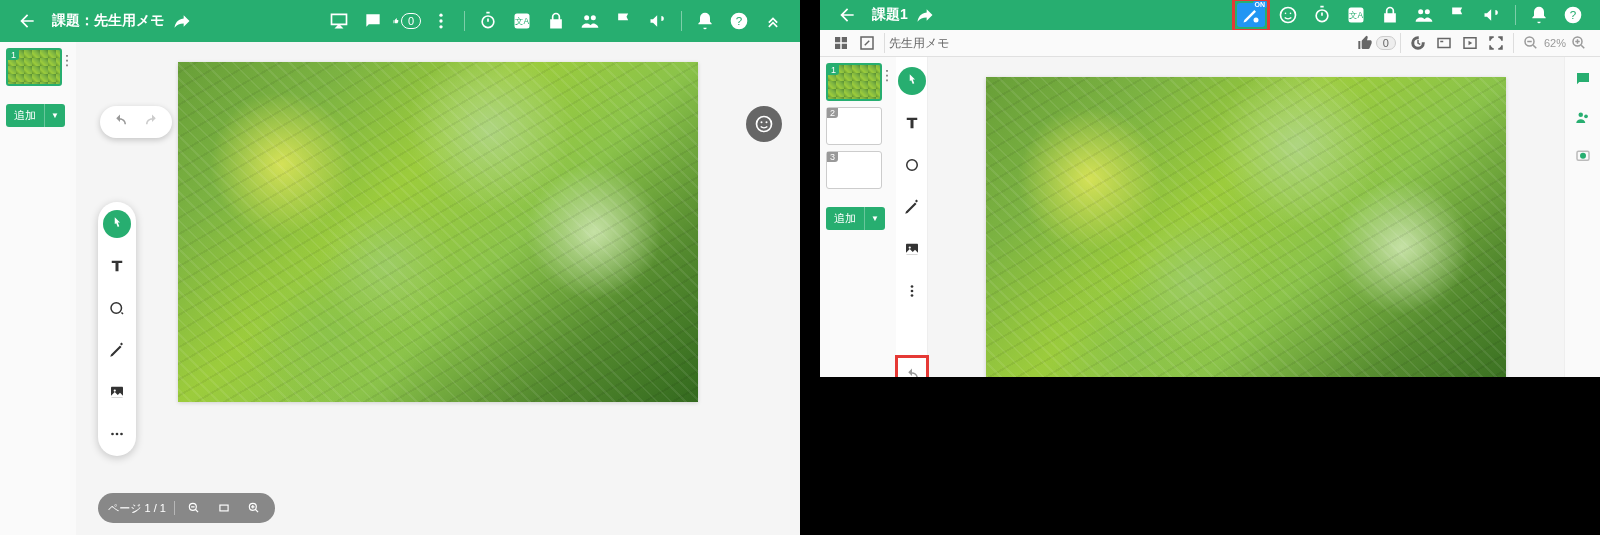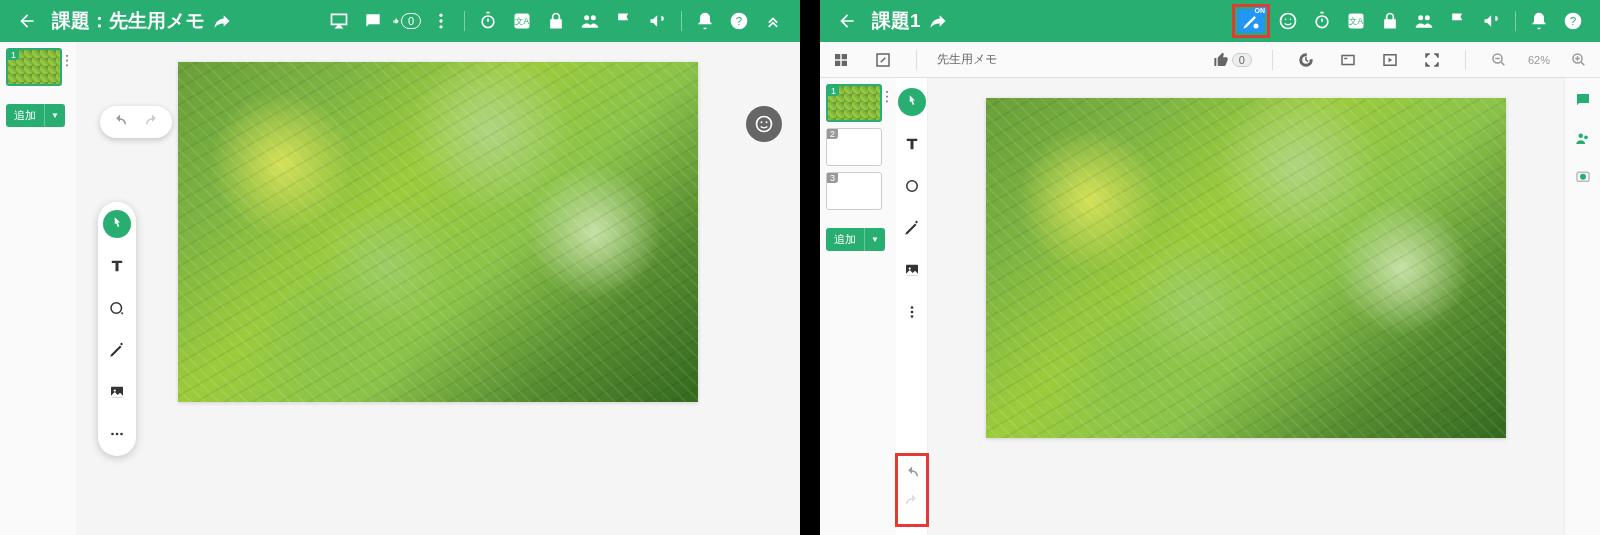--- a/index.html
+++ b/index.html
@@ -1,27 +1,27 @@
 <!DOCTYPE html>
 <html><head>
 <meta charset="utf-8">
 <style>
 *{box-sizing:border-box;margin:0;padding:0;font-family:"Hiragino Sans","Yu Gothic",sans-serif}
 body{background:#000;display:flex;gap:20px;padding:0}
 .app{background:#fff;display:flex;flex-direction:column;position:relative;overflow:hidden}
 .app.left{width:800px;height:535px}
-.app.right{width:780px;height:535px}
+.app.right{width:780px;height:377px}
 .header{background:#27ae70;height:42px;display:flex;align-items:center;padding:0 10px;color:#fff}
-.header .title{font-size:19px;font-weight:600;margin-left:8px}
+.header .title{font-size:14px;font-weight:600;margin-left:8px}
 .header .spacer{flex:1}
 .hicon{width:28px;height:28px;display:flex;align-items:center;justify-content:center;cursor:pointer;margin:0 3px;color:#fff}
 .hicon svg{width:20px;height:20px;fill:#fff}
 .like{display:flex;align-items:center;gap:2px}
 .count-pill{border:1.5px solid #fff;border-radius:10px;padding:0 6px;font-size:11px;height:16px;line-height:14px}
-.subheader{height:36px;background:#fafafa;border-bottom:1px solid #e0e0e0;display:flex;align-items:center;padding:0 8px;gap:16px}
+.subheader{height:36px;background:#fafafa;border-bottom:1px solid #e0e0e0;display:flex;align-items:center;padding:0 8px;gap:0}
 .subheader .shi{width:26px;height:26px;display:flex;align-items:center;justify-content:center;cursor:pointer;color:#666}
 .subheader .shi svg{width:18px;height:18px;fill:#666}
 .subheader .sep{width:1px;height:20px;background:#ddd;margin:0 4px}
 .subheader .memo{font-size:12px;color:#666}
 .subheader .zoom{font-size:11px;color:#999}
 .body{flex:1;display:flex;position:relative;background:#f5f5f5}
 .thumbs{width:76px;padding:6px;display:flex;flex-direction:column;gap:6px;background:#fafafa}
 .thumb{width:56px;height:38px;border:1px solid #ccc;border-radius:3px;position:relative;background:#fff}
 .thumb.active{border:2px solid #27ae70}
 .thumb .num{position:absolute;top:0;left:0;background:#27ae70;color:#fff;font-size:9px;padding:0 3px;border-radius:0 0 3px 0}
@@ -229,20 +229,41 @@
         </div>
       <div class="tbtn">
           <svg viewBox="0 0 24 24" fill="#333">
             <circle cx="6" cy="12" r="1.8"></circle>
             <circle cx="12" cy="12" r="1.8"></circle>
             <circle cx="18" cy="12" r="1.8"></circle>
           </svg>
         </div>
     </div>
 
+    <div class="bottom-bar">
+      <span>ページ 1 / 1</span>
+      <div style="width:1px;height:14px;background:rgba(255,255,255,.4)"></div>
+      <div class="bi">
+          <svg viewBox="0 0 24 24">
+            <circle cx="10" cy="10" r="6" fill="none" stroke="#fff" stroke-width="2"></circle>
+            <path d="M7 10h6M15 15l4 4" stroke="#fff" stroke-width="2"></path>
+          </svg>
+        </div>
+      <div class="bi">
+          <svg viewBox="0 0 24 24">
+            <rect x="5" y="7" width="14" height="10" fill="none" stroke="#fff" stroke-width="2"></rect>
+          </svg>
+        </div>
+      <div class="bi">
+          <svg viewBox="0 0 24 24">
+            <circle cx="10" cy="10" r="6" fill="none" stroke="#fff" stroke-width="2"></circle>
+            <path d="M7 10h6M10 7v6M15 15l4 4" stroke="#fff" stroke-width="2"></path>
+          </svg>
+        </div>
+    </div>
   </div>
 </div>
 
 <div class="app right">
   <div class="header">
     <div class="hicon">
         <svg viewBox="0 0 24 24">
           <path d="M20 11H7.8l5.6-5.6L12 4l-8 8 8 8 1.4-1.4L7.8 13H20z"></path>
         </svg>
       </div>

